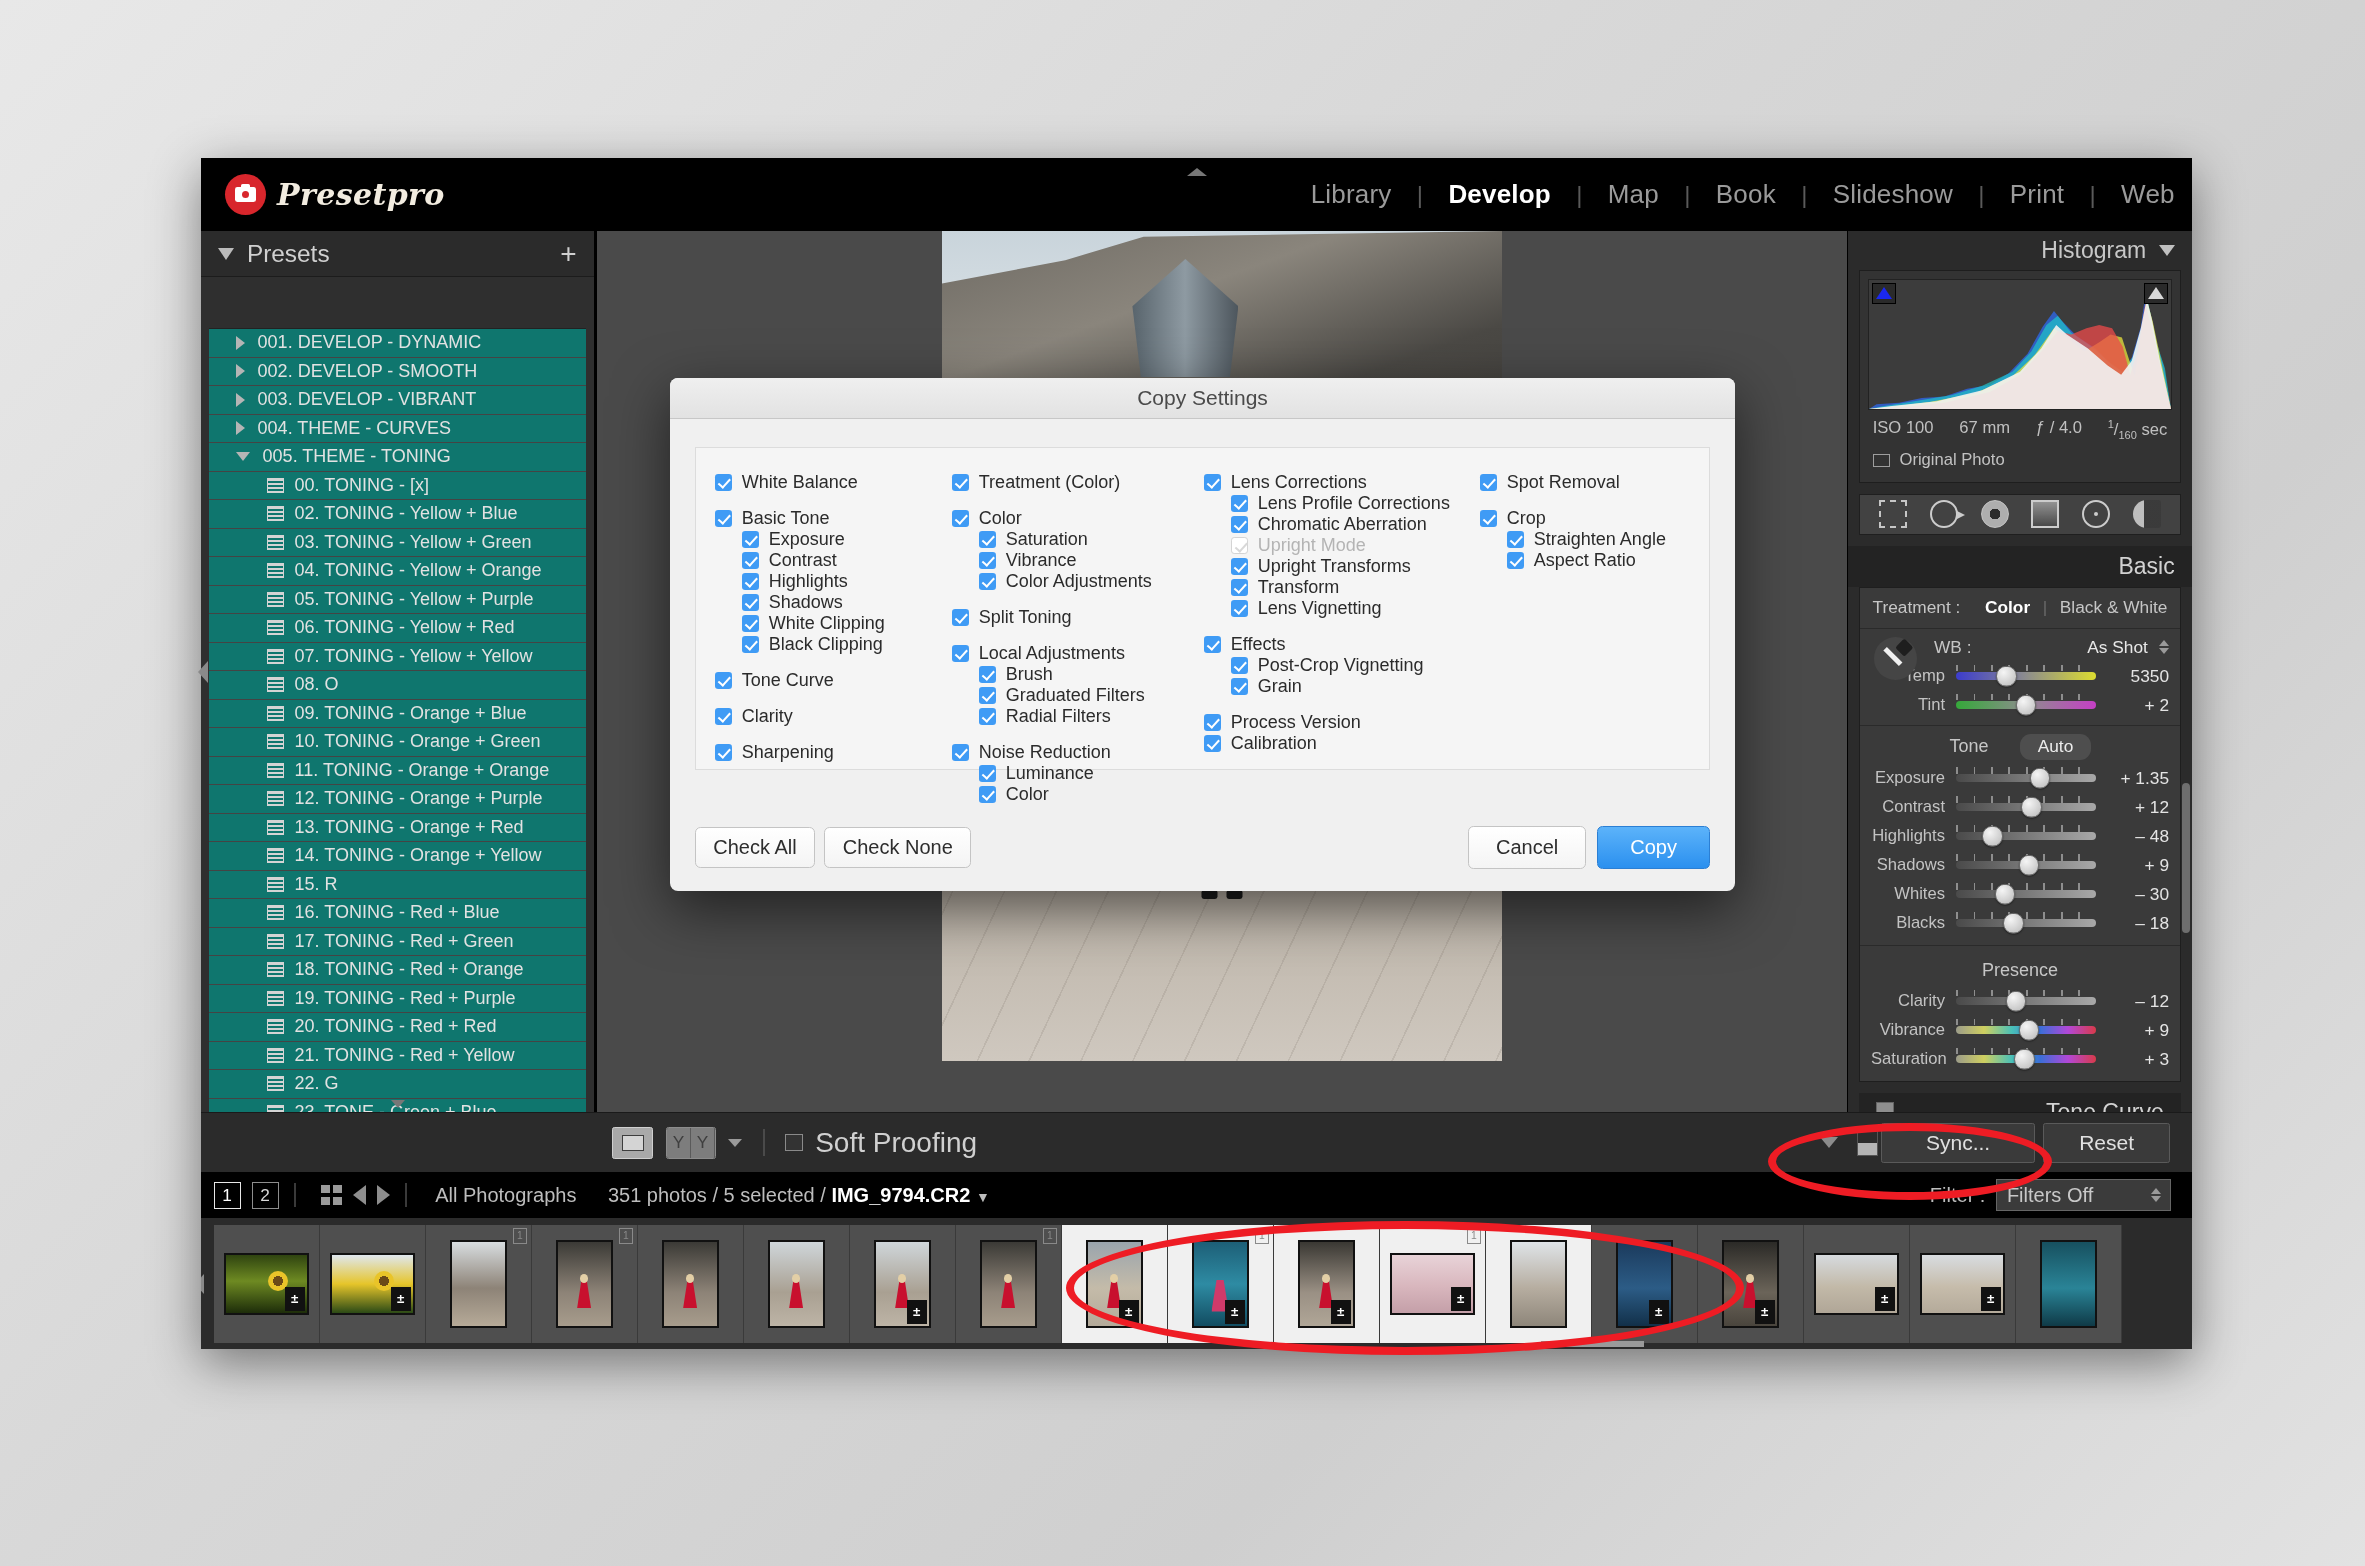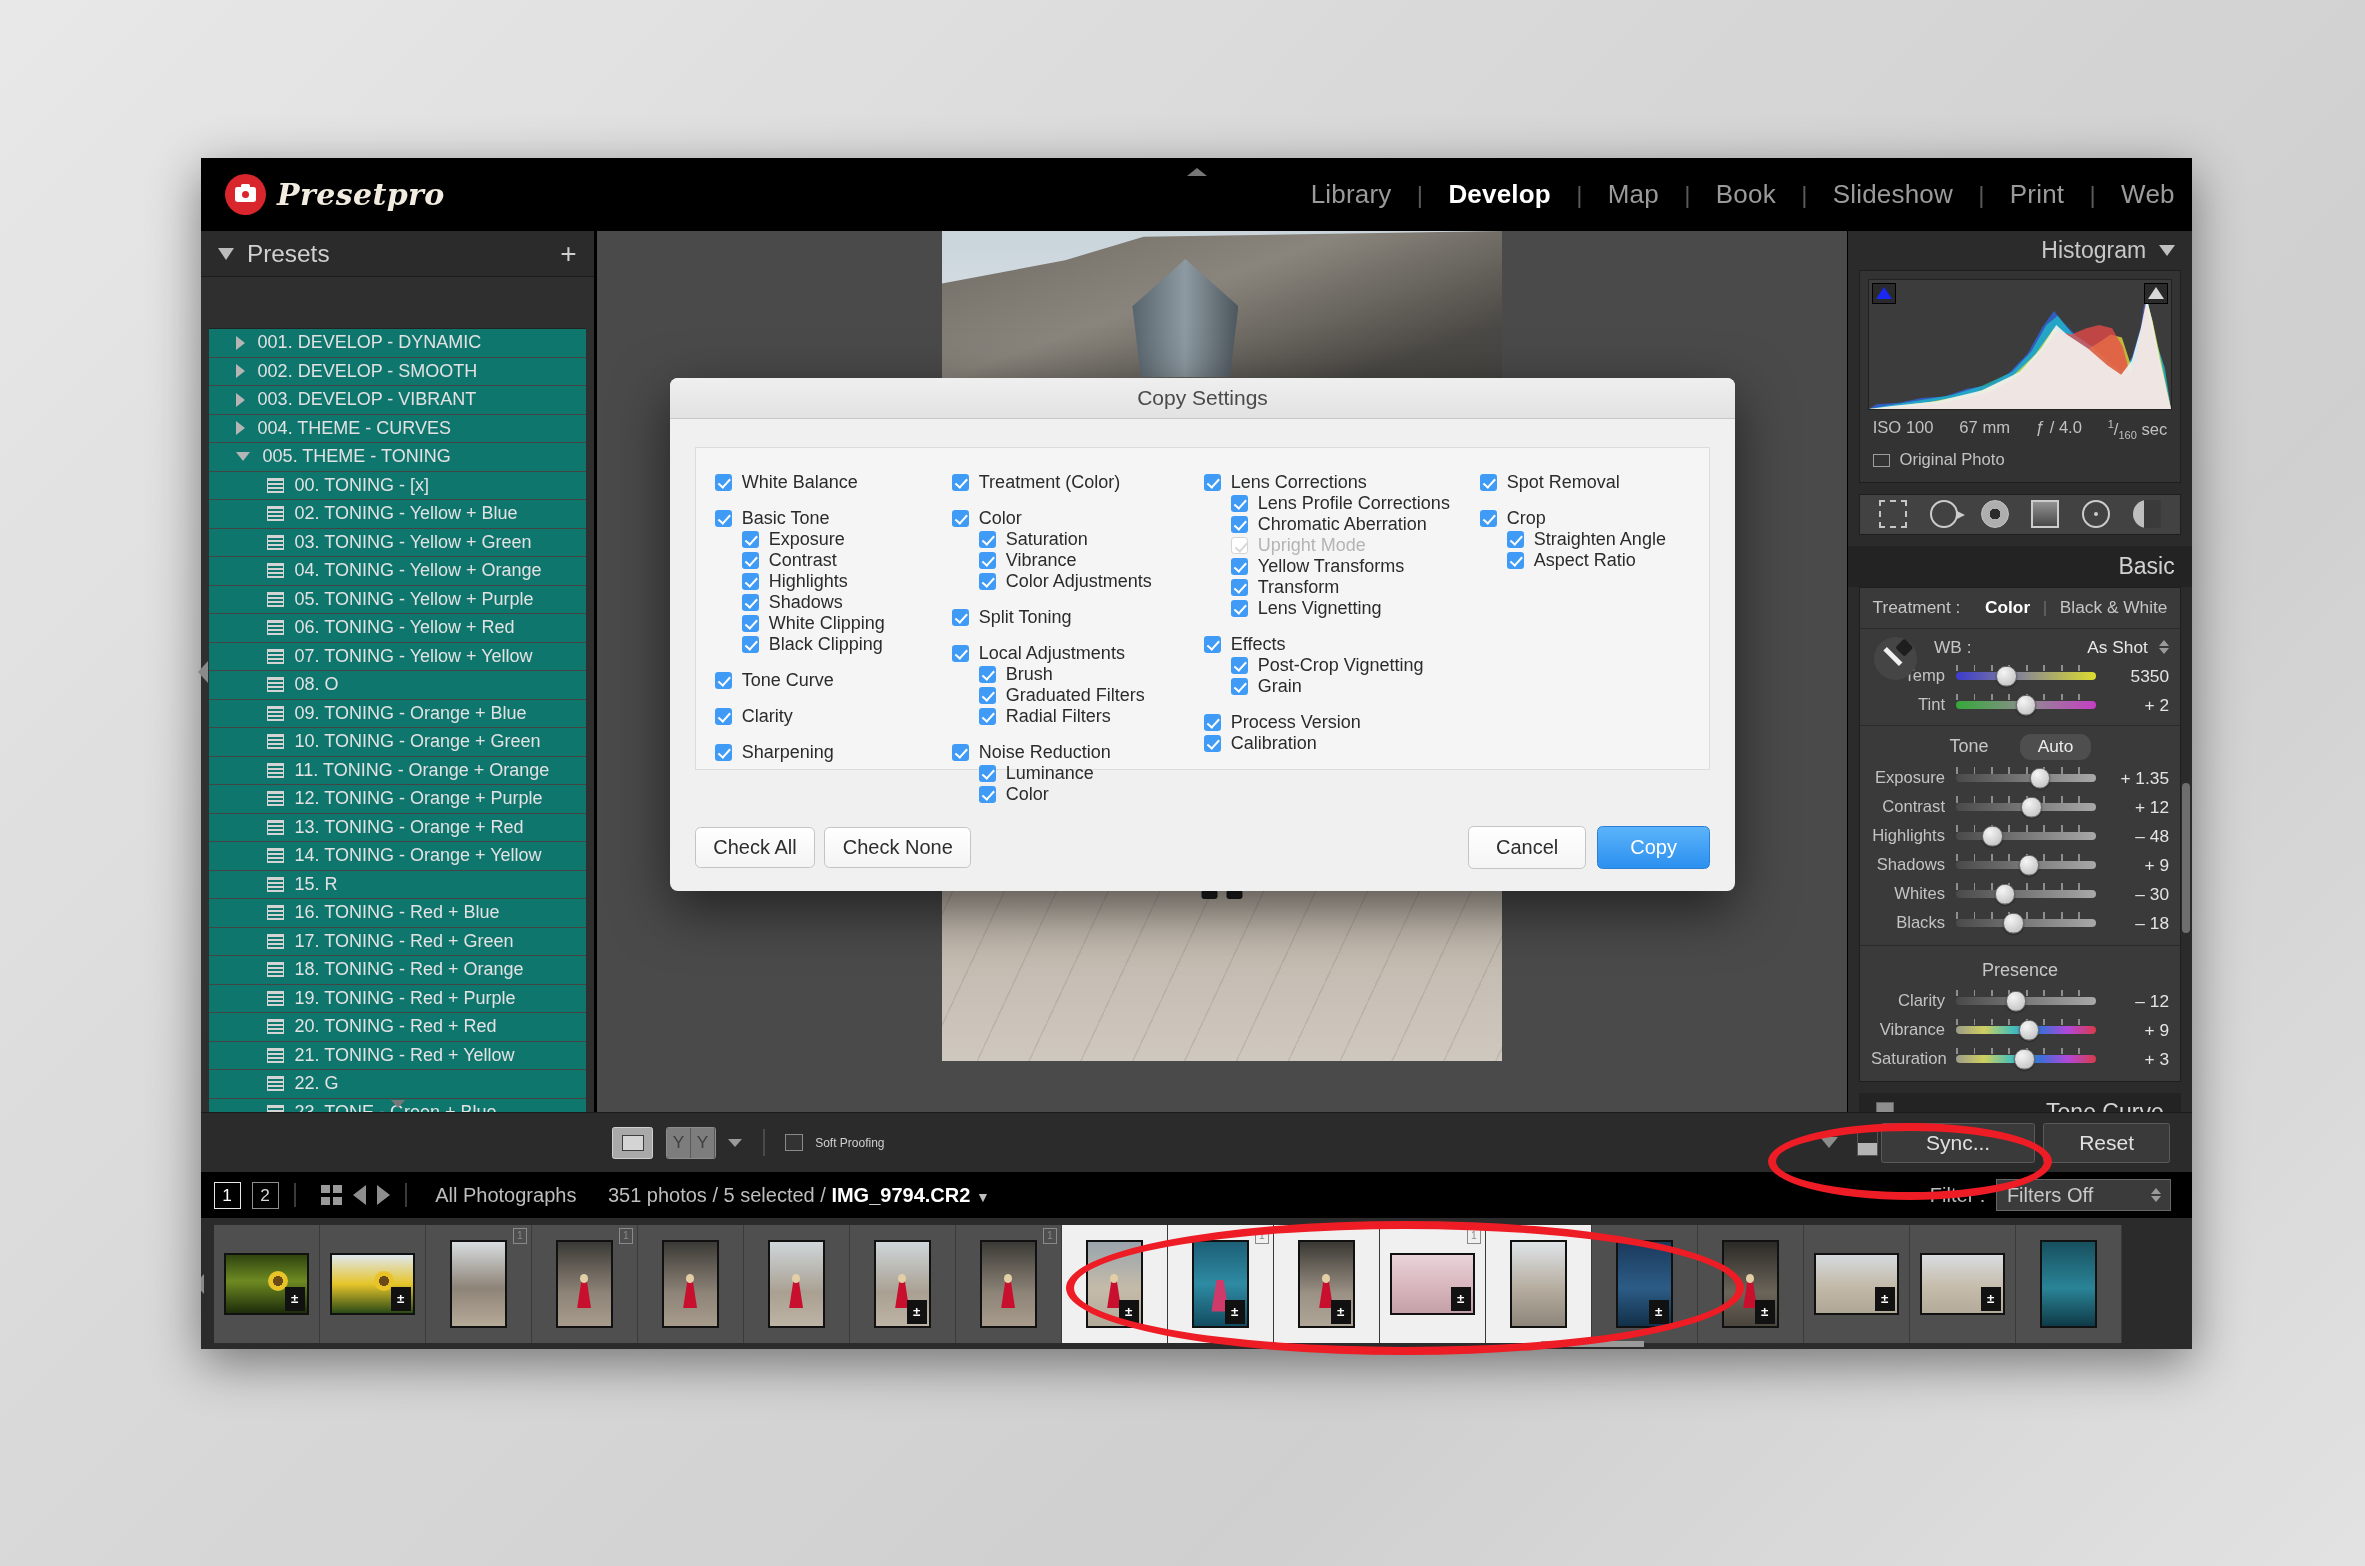--- a/index.html
+++ b/index.html
@@ -366,21 +366,21 @@
   .tb-yy {
     display: flex; height: 32px; border: 0.8px solid #8c8c8c; border-radius: 2.4px; overflow: hidden;
   }
   .tb-yy div {
     width: 24px; background: #7d7d7d; color: #3f3f3f; font-size: 17.3px;
     display: flex; align-items: center; justify-content: center; border-right: 0.8px solid #5a5a5a;
   }
   .tb-caret { width: 0; height: 0; border-left: 7px solid transparent; border-right: 7px solid transparent; border-top: 8px solid #9a9a9a; }
   .tb-divider { width: 1.6px; height: 27px; background: #4a4a4a; margin: 0 8px; }
   .sp-box { width: 17.3px; height: 17.3px; border: 1.6px solid #8a8a8a; background: #333; }
-  .sp-label { color: #d0d0d0; font-size: 12px; }
+  .sp-label { color: #d0d0d0; font-size: 28px; }
   .toolbar-right { margin-left: auto; display: flex; align-items: center; gap: 0; padding-right: 4.7px; }
   .tb-caret2 { width: 0; height: 0; border-left: 9.5px solid transparent; border-right: 9.5px solid transparent; border-top: 11px solid #8c8c8c; margin-right: 19px; }
   .sync-group { display: flex; align-items: center; }
   .sync-sw {
     width: 20.5px; height: 27px; background: linear-gradient(to bottom, #2c2c2c 50%, #b4b4b4 50%);
     border: 0.8px solid #555; margin-right: 3.2px;
   }
   .sync-btn {
     background: #3a3a3a; border: 0.8px solid #5a5a5a; color: #e0e0e0;
     font-size: 21px; padding: 7px 44px; border-radius: 2.4px; cursor: pointer;
@@ -1166,21 +1166,21 @@
         <div class="cb-row indent">
           <span class="cb"></span>
           <span>Chromatic Aberration</span>
         </div>
         <div class="cb-row indent disabled">
           <span class="cb off"></span>
           <span>Upright Mode</span>
         </div>
         <div class="cb-row indent">
           <span class="cb"></span>
-          <span>Yellow Transforms</span>
+          <span>Upright Transforms</span>
         </div>
         <div class="cb-row indent">
           <span class="cb"></span>
           <span>Transform</span>
         </div>
         <div class="cb-row indent">
           <span class="cb"></span>
           <span>Lens Vignetting</span>
         </div>
         <div class="cb-row gap">

